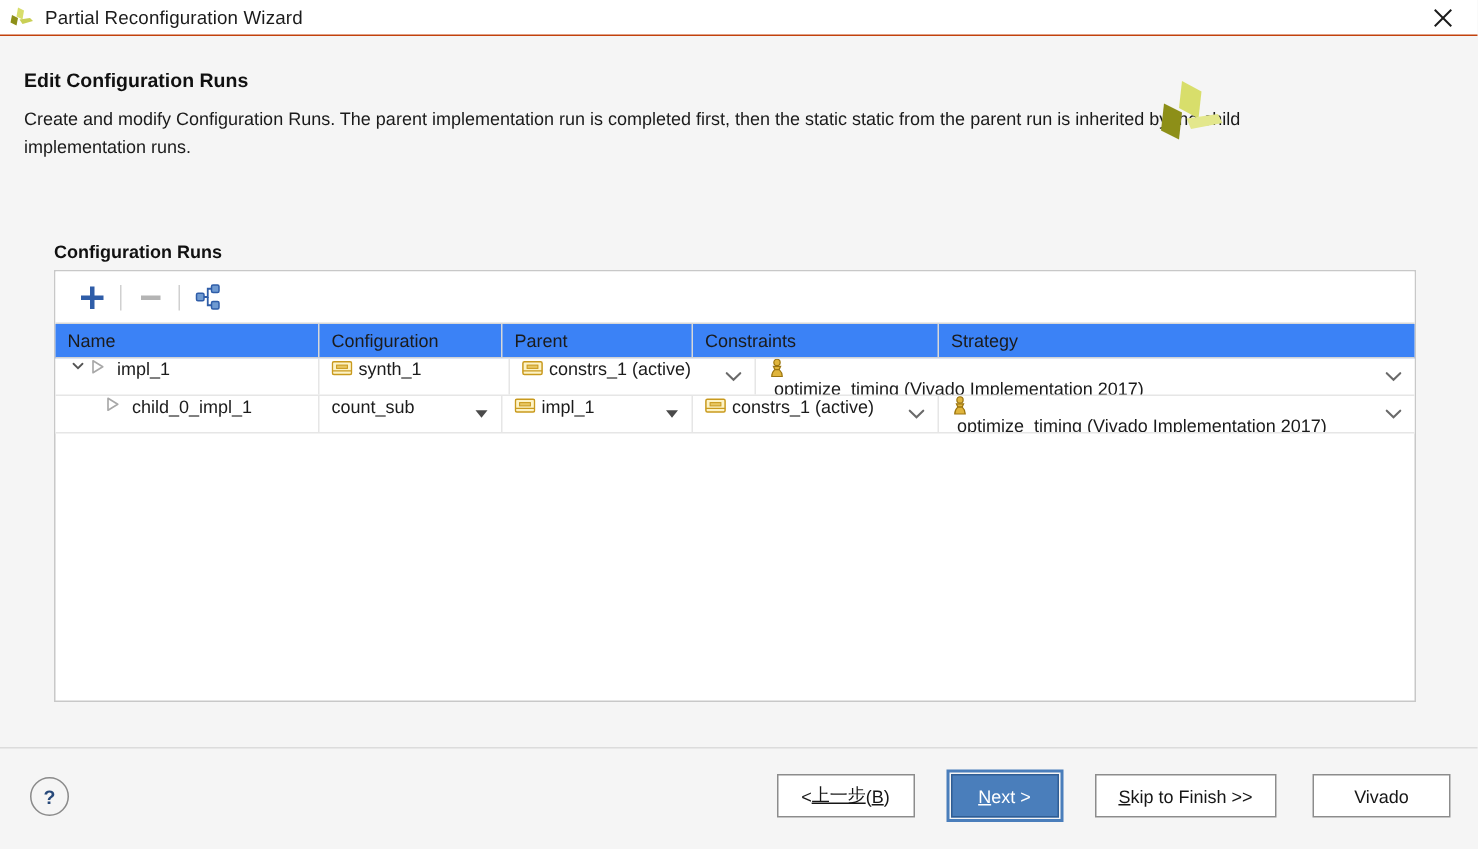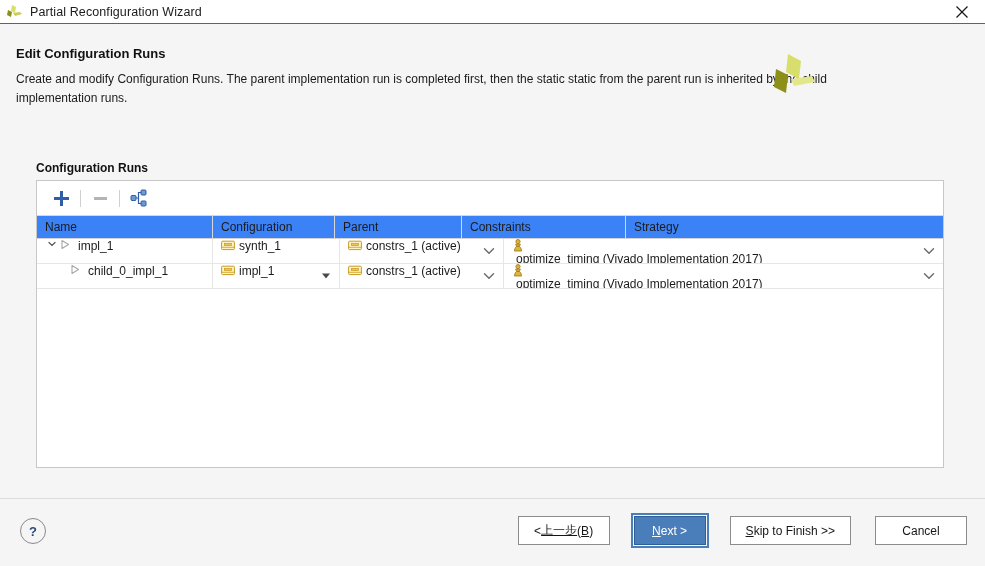--- a/index.html
+++ b/index.html
@@ -335,20 +335,24 @@
         <div class="td c-name">
           <span class="tree-indent"></span>
           <span class="tri">
             <svg width="10" height="11" viewBox="0 0 10 11">
               <polygon points="2,1.5 8.5,5.5 2,9.5" fill="none" stroke="#a8a8a8" stroke-width="1.1" stroke-linejoin="round"></polygon>
             </svg>
           </span>
           <span class="cell-text">child_0_impl_1</span>
         </div>
 
+        <div class="td c-config">
+          <span>count_sub</span>
+          <span class="drop-tri"></span>
+        </div>
 
         <div class="td c-parent">
           <span class="icon-box">
             <svg width="14" height="12" viewBox="0 0 14 12">
               <rect x="0.6" y="2.2" width="12.8" height="8.4" rx="1" fill="#fdf3c6" stroke="#c99a1e" stroke-width="1"></rect>
               <rect x="3.4" y="4.4" width="7.2" height="2.2" fill="#e8c662" stroke="#c99a1e" stroke-width=".7"></rect>
               <line x1="0.6" y1="8.3" x2="13.4" y2="8.3" stroke="#c99a1e" stroke-width=".8"></line>
             </svg>
           </span>
           <span class="cell-text">impl_1</span>
@@ -406,15 +410,15 @@
     <div class="btn btn-primary">
         <u>N</u>
         <span>ext &gt;</span>
       </div>
 
     <div class="btn wide">
         <u>S</u>
         <span>kip to Finish &gt;&gt;</span>
       </div>
 
-    <div class="btn">Cancel</div>
+    <div class="btn">Vivado</div>
   </div>
 </div>
 
 </body></html>

